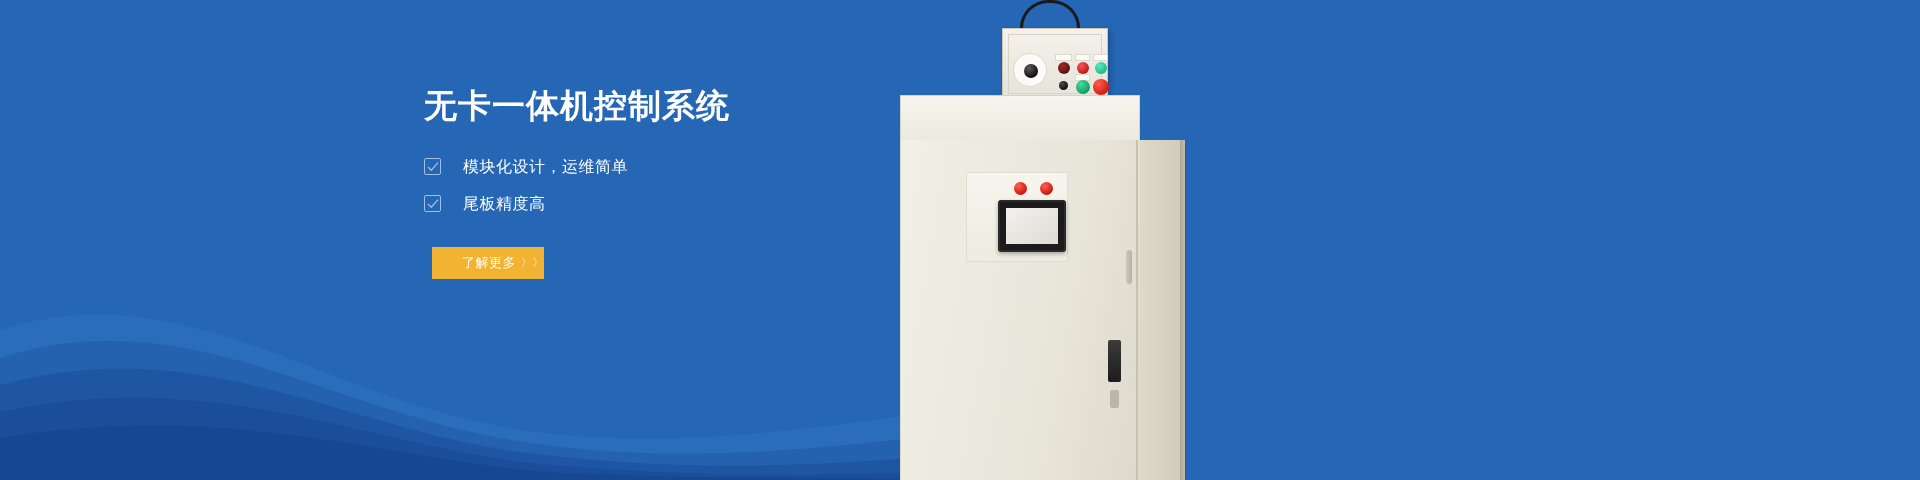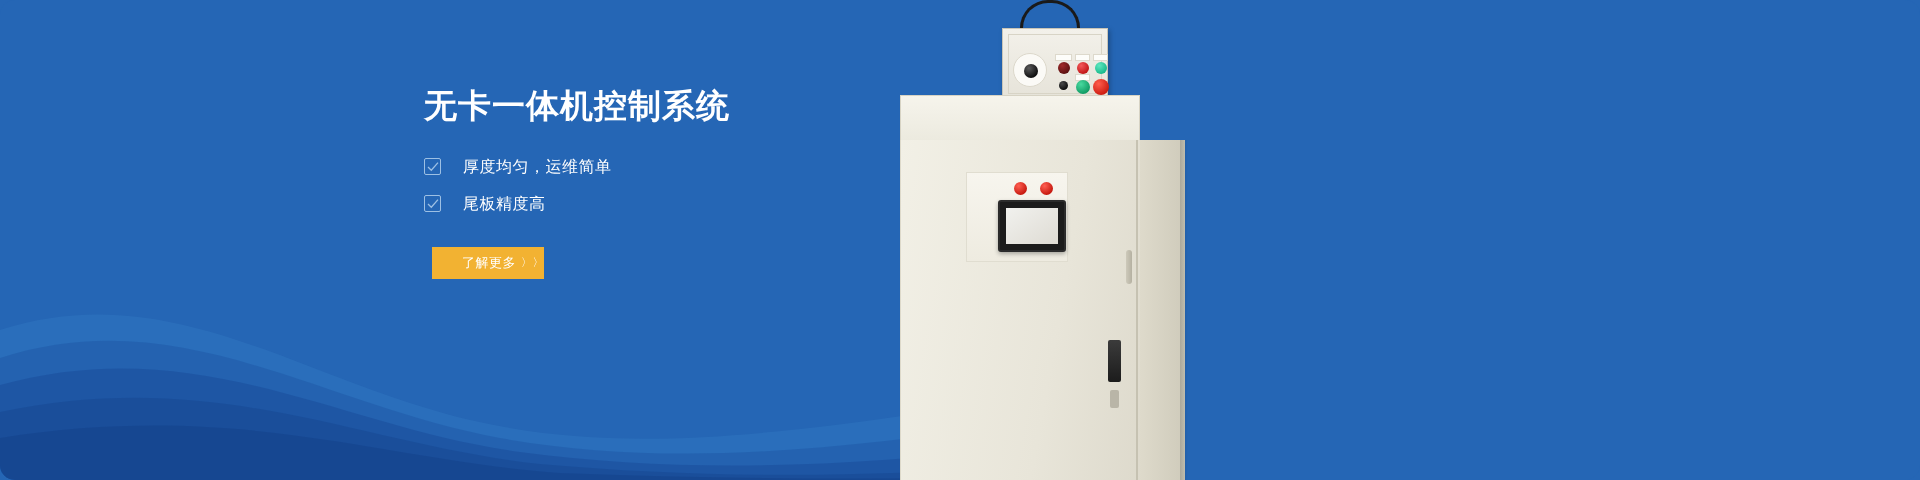--- a/index.html
+++ b/index.html
@@ -9,21 +9,20 @@
     font-family:"Liberation Sans","DejaVu Sans",sans-serif;
     background:#2566b5;
   }
 
   .banner {
     position:relative;
     width:1920px;
     height:480px;
     background:#2566b5;
     overflow:hidden;
-    border-radius:15px;
   }
 
   
   .waves { position:absolute; left:0; bottom:0; width:1100px; height:300px; pointer-events:none; }
   .waves svg { display:block; width:100%; height:100%; }
 
   
   .content {
     position:absolute;
     left:424px;
@@ -231,21 +230,21 @@
     <div class="hero-title">无卡一体机控制系统</div>
 
     <ul class="feature-list">
 
       <li class="feature-item">
         <span class="check-box">
           <svg viewBox="0 0 12 12">
               <path d="M1 6 L4.3 9.2 L11 1.6" fill="none" stroke="#9dc0e4" stroke-width="1.3"></path>
             </svg>
         </span>
-        <span class="feature-text">厚度均匀，运维简单</span>
+        <span class="feature-text">模块化设计，运维简单</span>
       </li>
 
       <li class="feature-item">
         <span class="check-box">
           <svg viewBox="0 0 12 12">
               <path d="M1 6 L4.3 9.2 L11 1.6" fill="none" stroke="#9dc0e4" stroke-width="1.3"></path>
             </svg>
         </span>
         <span class="feature-text">尾板精度高</span>
       </li>

